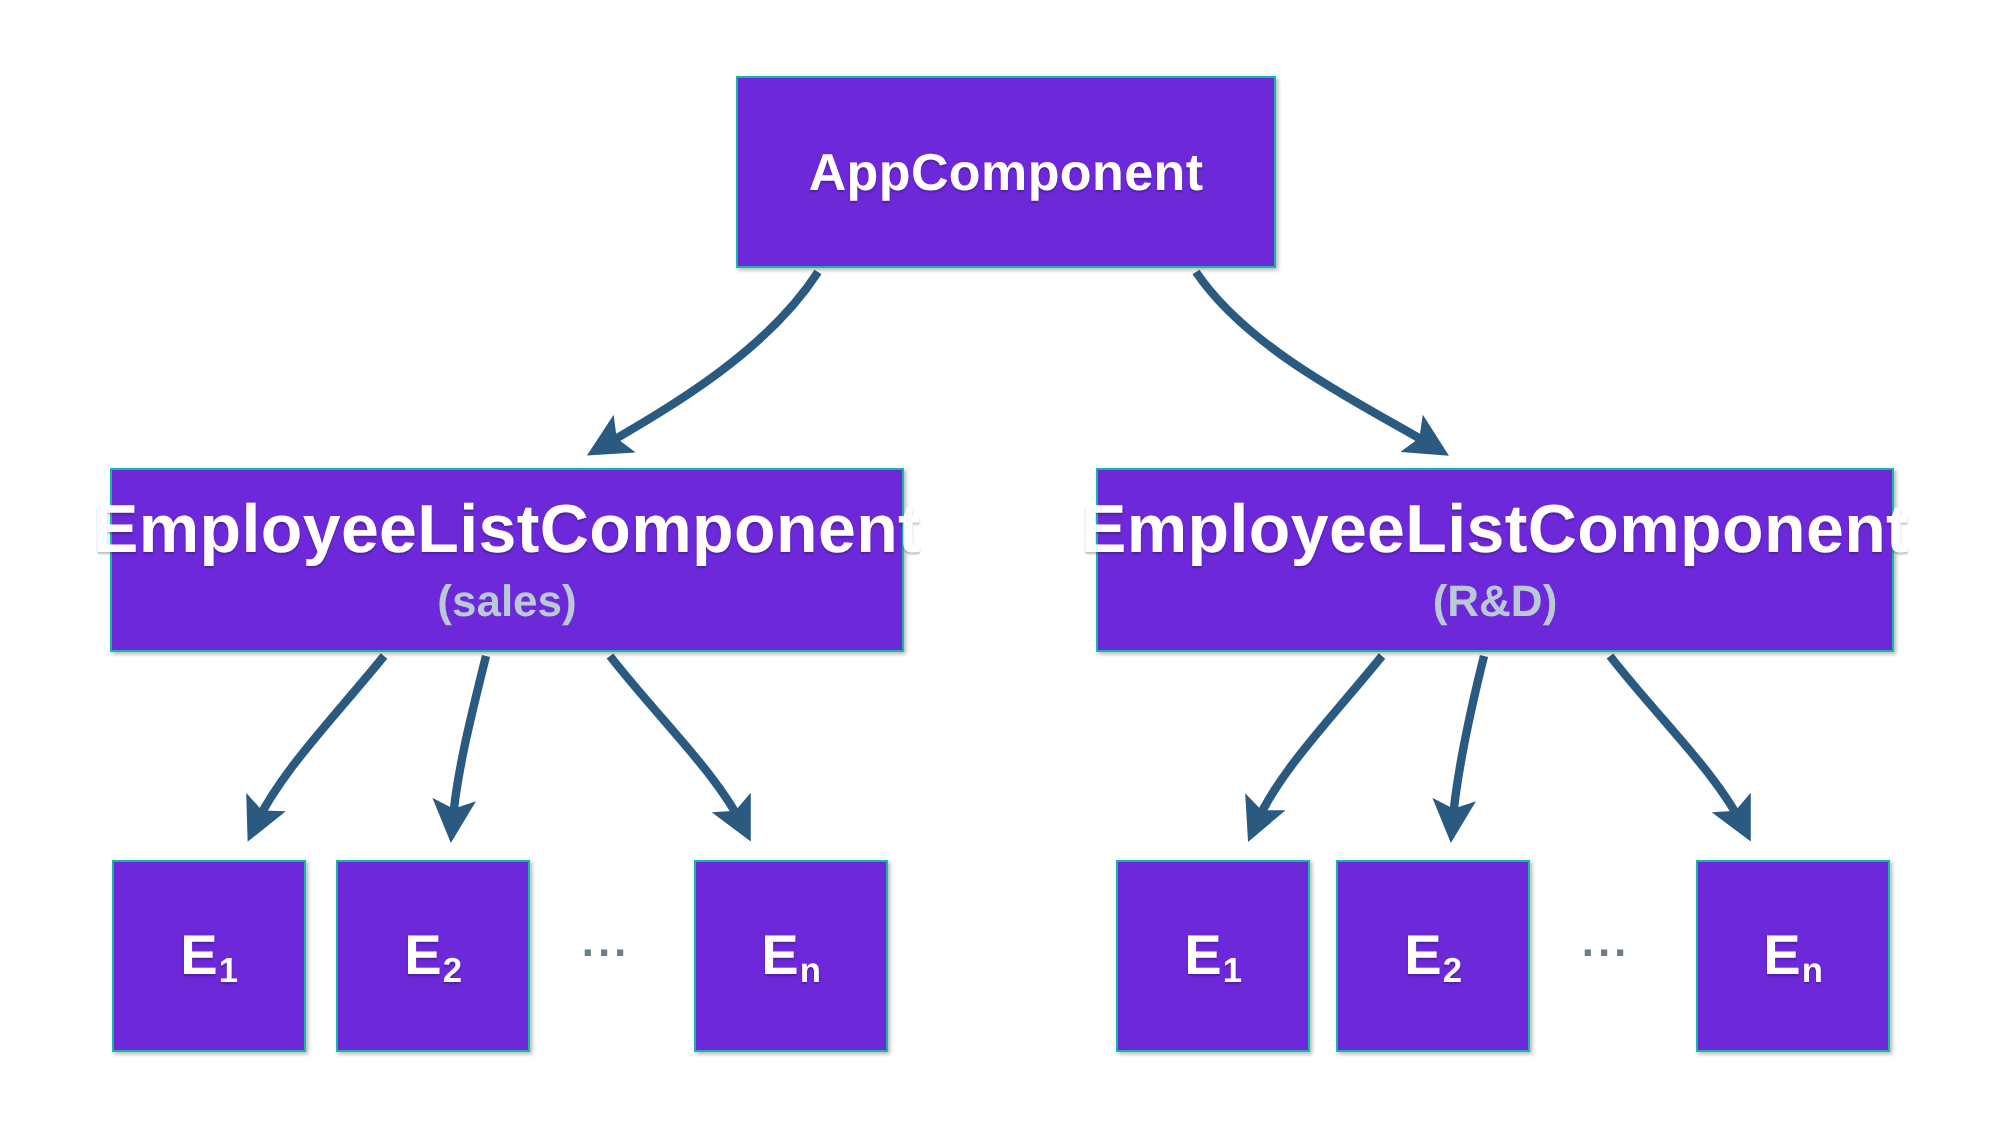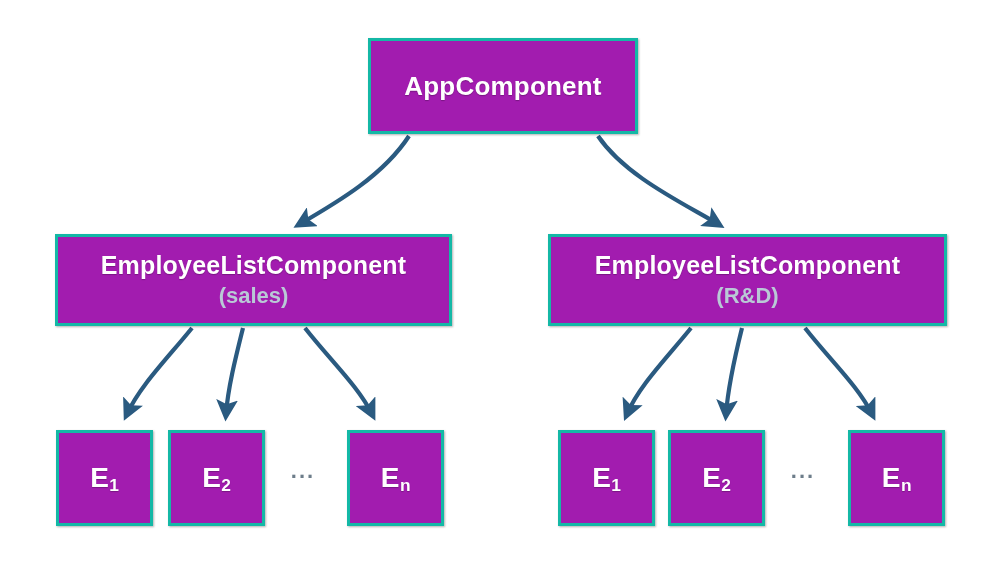--- a/index.html
+++ b/index.html
@@ -22,22 +22,22 @@
     position: absolute;
     left: 0;
     top: 0;
     width: 1000px;
     height: 567px;
     pointer-events: none;
   }
   .node {
     position: absolute;
     box-sizing: border-box;
-    background: #a21caf;
-    border: 3px solid #14b8a6;
+    background: #6d28d9;
+    border: 1px solid #14b8a6;
     box-shadow: 1px 1px 2px rgba(0,0,0,0.30);
     display: flex;
     flex-direction: column;
     align-items: center;
     justify-content: center;
     color: #ffffff;
     text-align: center;
   }
   .node .title {
     font-weight: bold;
@@ -58,21 +58,21 @@
     top: 38px;
     width: 270px;
     height: 96px;
   }
   #node-app .title { font-size: 26px; }
 
   
   .node-mid { top: 234px; height: 92px; }
   #node-list-sales { left: 55px; width: 397px; }
   #node-list-rnd   { left: 548px; width: 399px; }
-  .node-mid .title { font-size: 25px; }
+  .node-mid .title { font-size: 34px; }
   .node-mid .subtitle { font-size: 22px; }
 
   
   .node-leaf {
     top: 430px;
     width: 97px;
     height: 96px;
   }
   .node-leaf .title {
     font-size: 28px;

